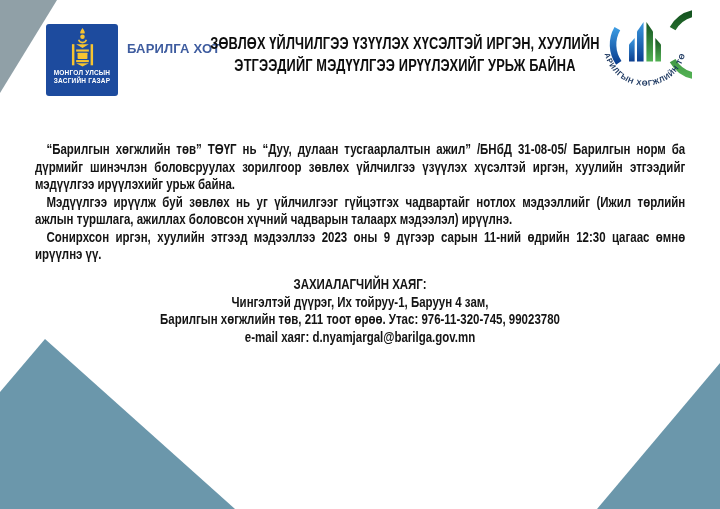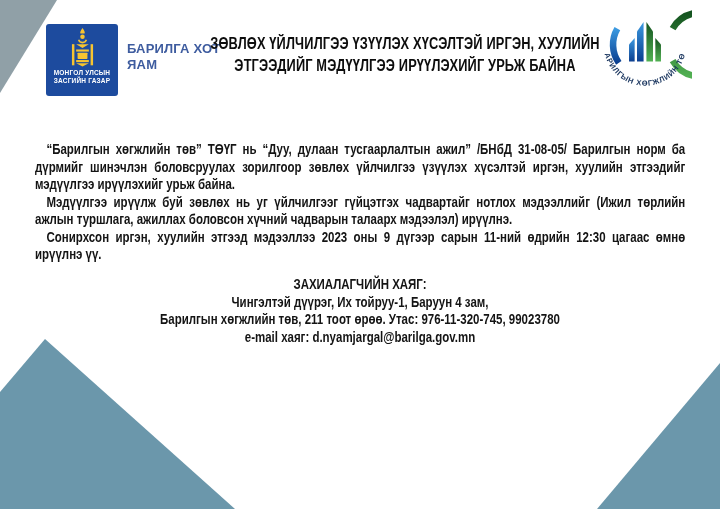--- a/index.html
+++ b/index.html
@@ -73,21 +73,20 @@
       </svg>
     </span>
     <div class="gov-caption">
       <div>МОНГОЛ УЛСЫН</div>
       <div>ЗАСГИЙН ГАЗАР</div>
     </div>
   </div>
 
   <div class="ministry">
     <div>БАРИЛГА ХОТ</div>
-    <div>ЯАМ</div>
   </div>
 
   <div class="title">
     <div>ЗӨВЛӨХ ҮЙЛЧИЛГЭЭ ҮЗҮҮЛЭХ ХҮСЭЛТЭЙ ИРГЭН, ХУУЛИЙН</div>
     <div>ЭТГЭЭДИЙГ МЭДҮҮЛГЭЭ ИРҮҮЛЭХИЙГ УРЬЖ БАЙНА</div>
   </div>
 
   <div class="cdc-logo">
     <svg width="94" height="94" viewBox="0 0 100 100">
       <defs>

